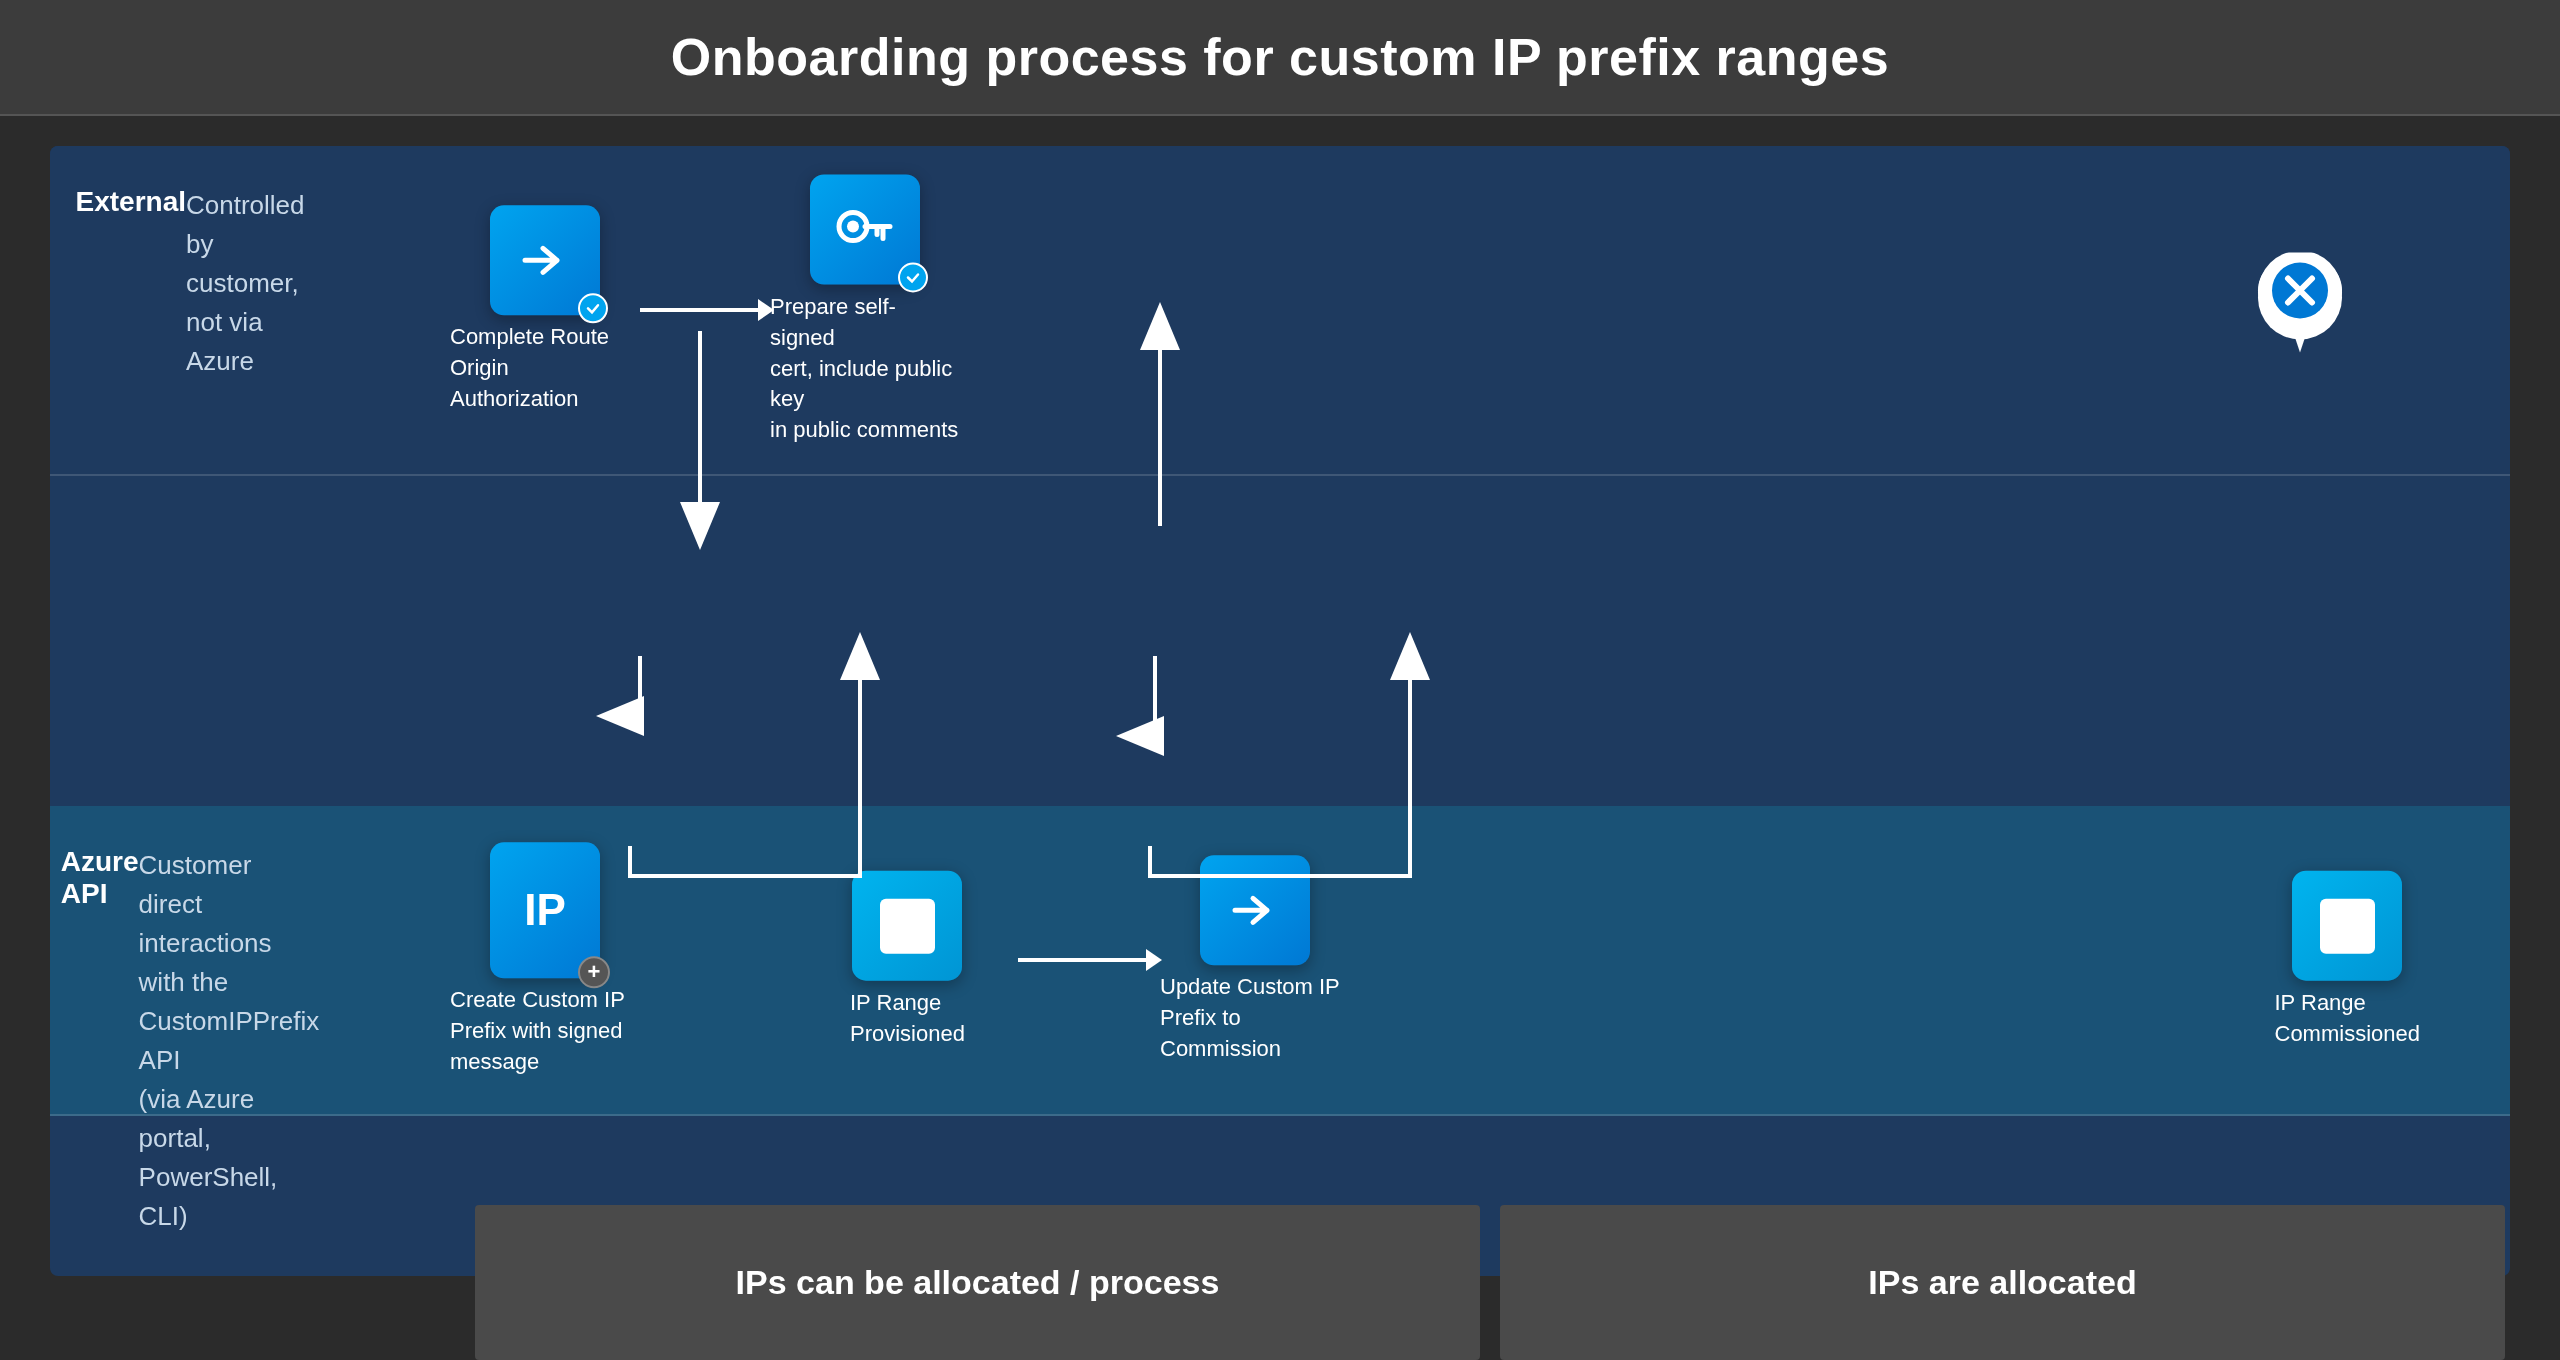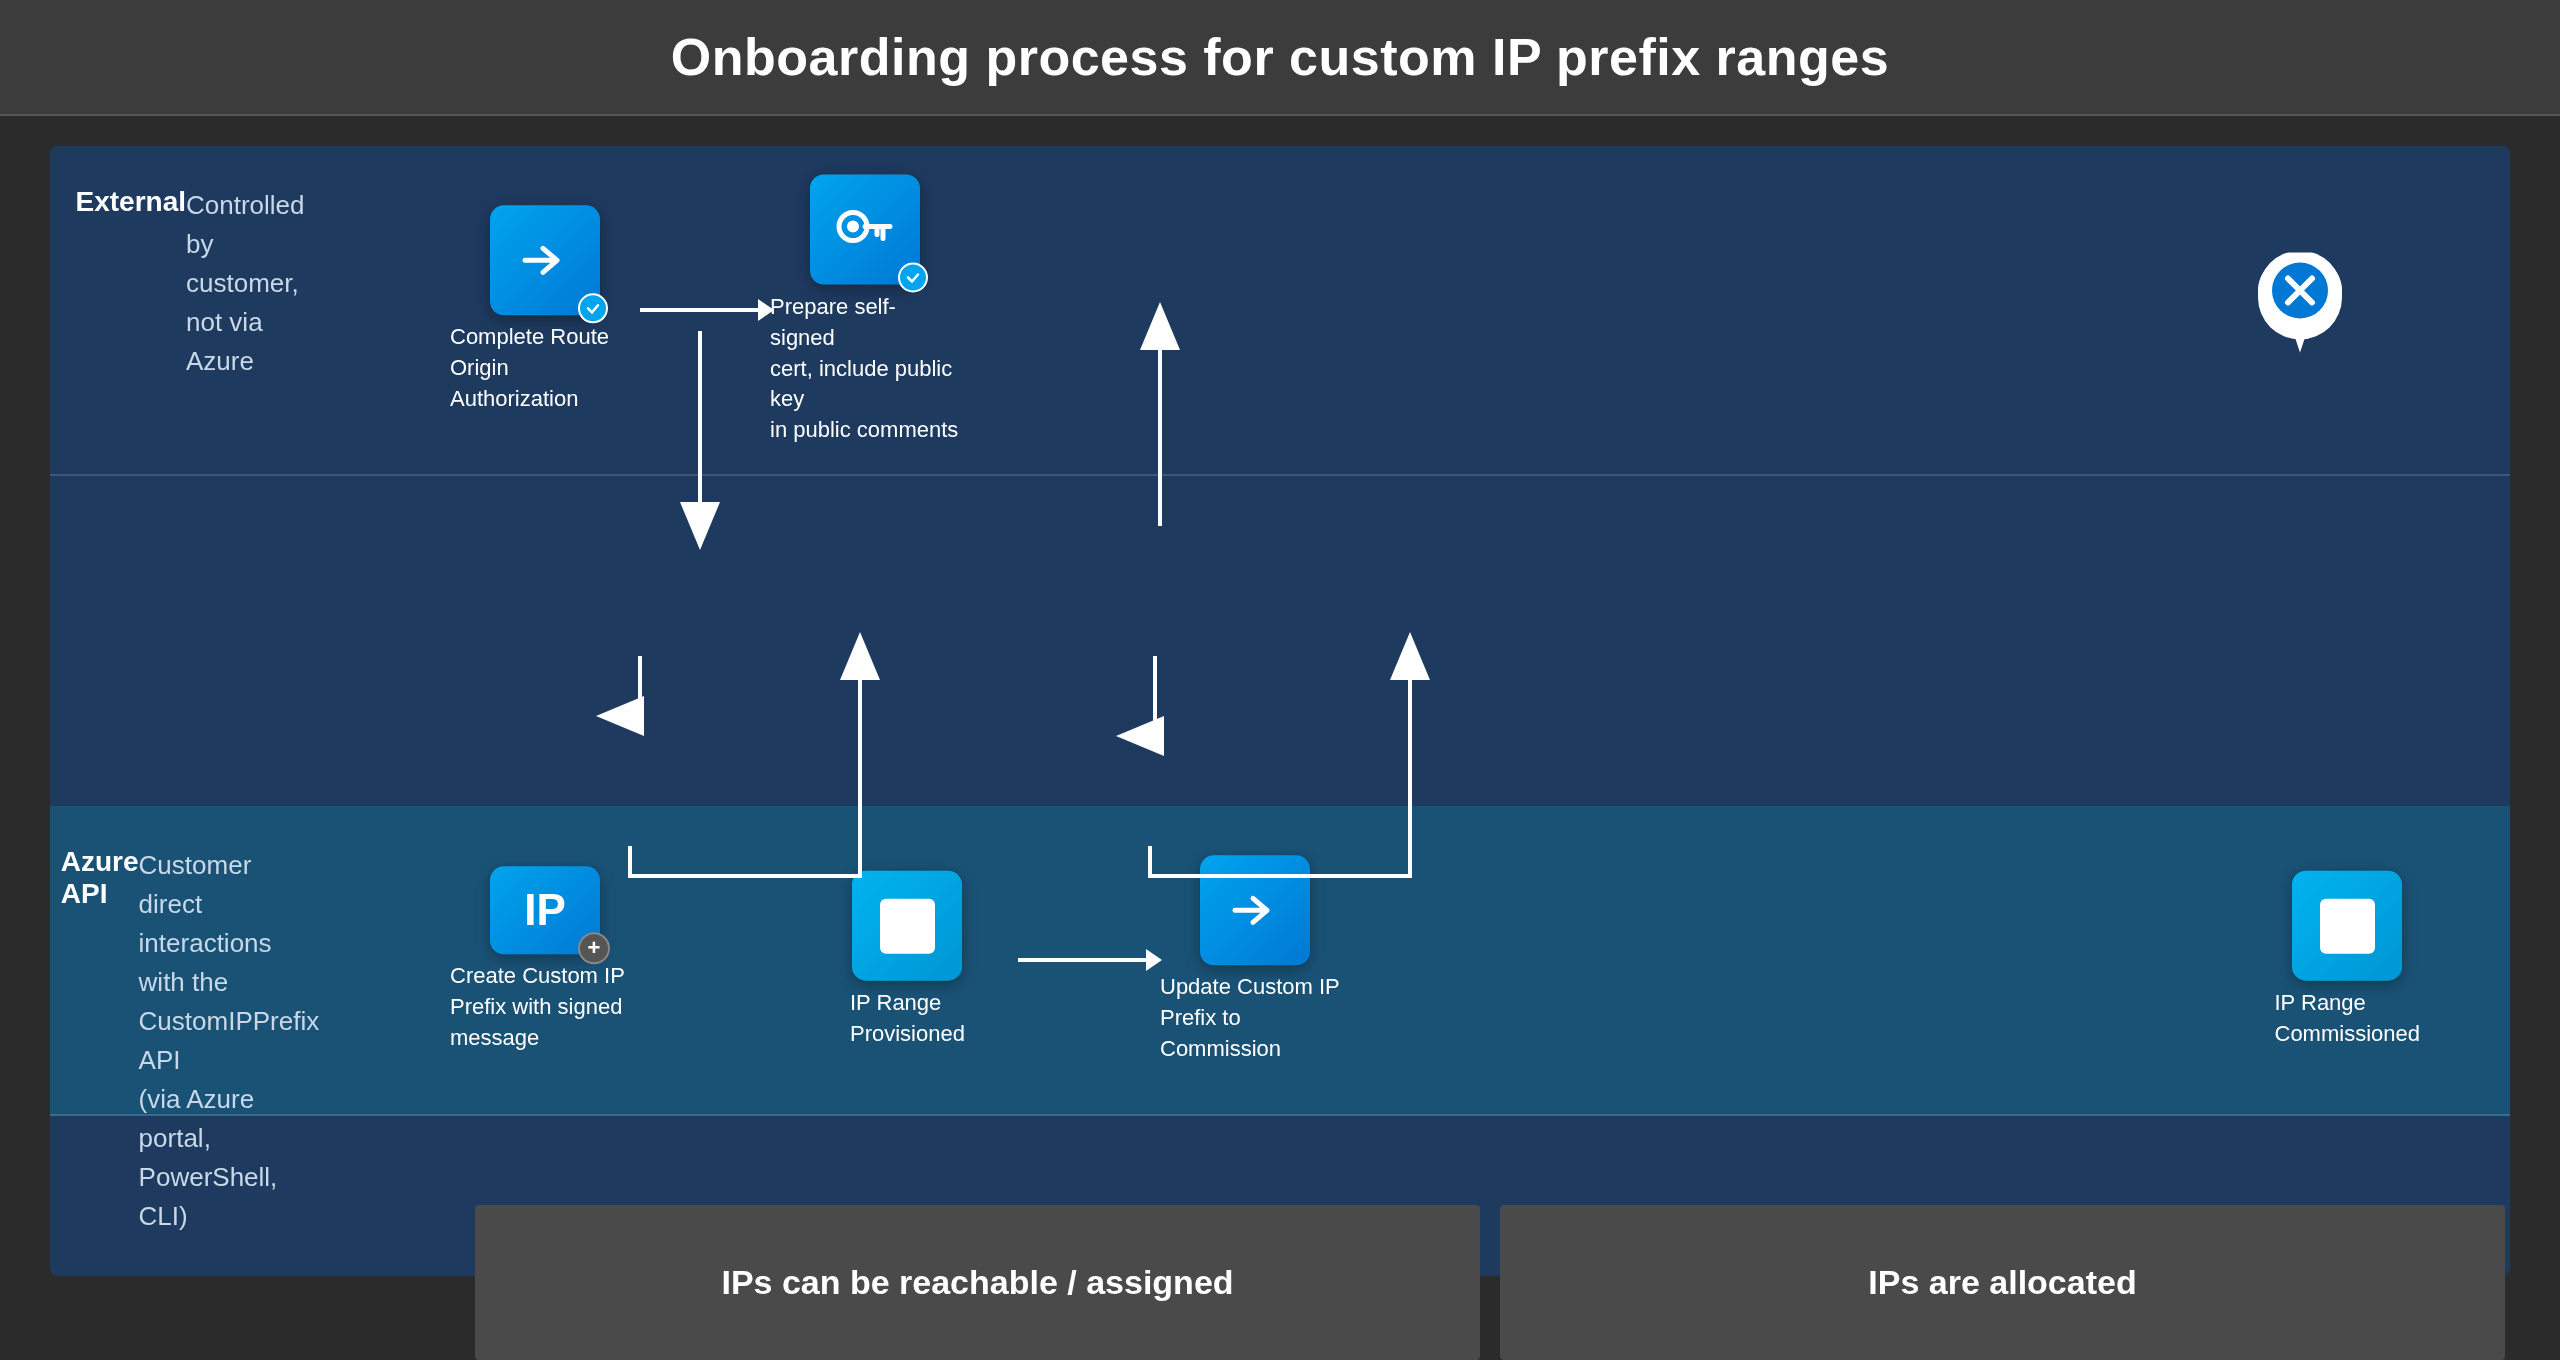--- a/index.html
+++ b/index.html
@@ -260,21 +260,21 @@
     </div>
 
     <div class="row row-azure" style="position:relative; min-height:280px;">
       <div class="row-label">
         <span class="row-label-title">Azure API</span>
         <span class="row-label-desc">Customer direct interactions<br>with the CustomIPPrefix API<br>(via Azure portal, PowerShell, CLI)</span>
       </div>
       <div class="row-content" style="position:relative; width:100%;">
 
         <div class="step-node" style="left:120px; top:50%; transform:translateY(-50%);">
-          <div class="step-icon" style="width:110px; height:88px;text-align:right;">
+          <div class="step-icon" style="width:110px; height:136px;text-align:right;">
             <span style="color:white; font-size:44px; font-weight:900; line-height:1;">IP</span>
             <div class="plus-badge">+</div>
           </div>
           <span class="step-label">Create Custom IP<br>Prefix with signed message</span>
         </div>
 
         <div class="step-node" style="left:520px; top:50%; transform:translateY(-50%);">
           <div class="step-icon" style="background: linear-gradient(135deg, #00b4ef, #0095d4);">
             <div style="width:55px; height:55px; background:white; border-radius:6px;"></div>
           </div>
@@ -329,21 +329,21 @@
           <path d="M0,0 L12,5 L0,10 Z" fill="white"></path>
         </marker>
       </defs>
     </svg>
 
   </div>
 
   <div class="status-bar">
     <div class="status-spacer"></div>
     <div class="status-box">
-      <span class="status-box-text">IPs can be reachable / assigned</span>
+      <span class="status-box-text">IPs can be allocated / process</span>
     </div>
     <div style="width:10px; flex-shrink:0;"></div>
     <div class="status-box">
       <span class="status-box-text">IPs are allocated</span>
     </div>
   </div>
 
 </div>
 
 <style>

